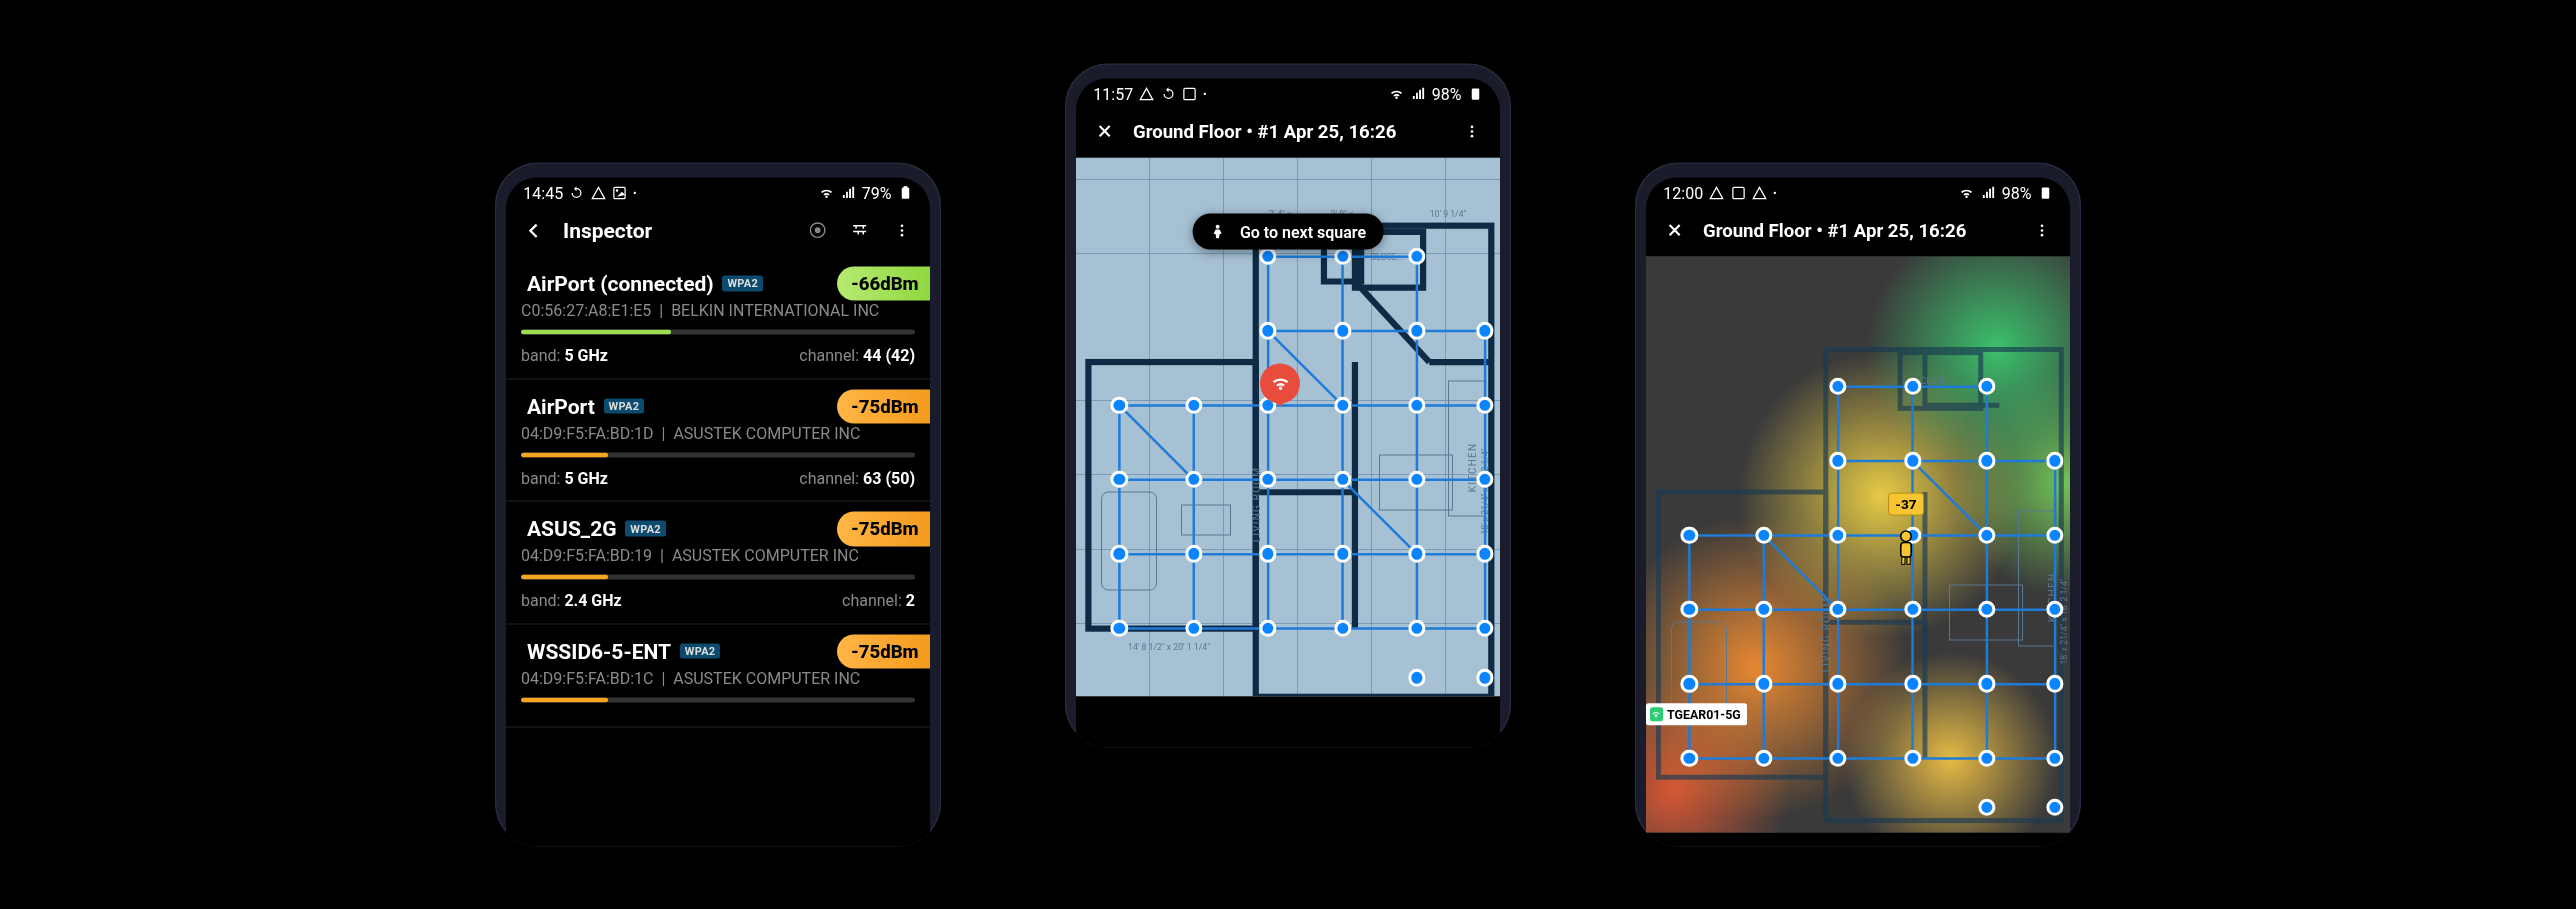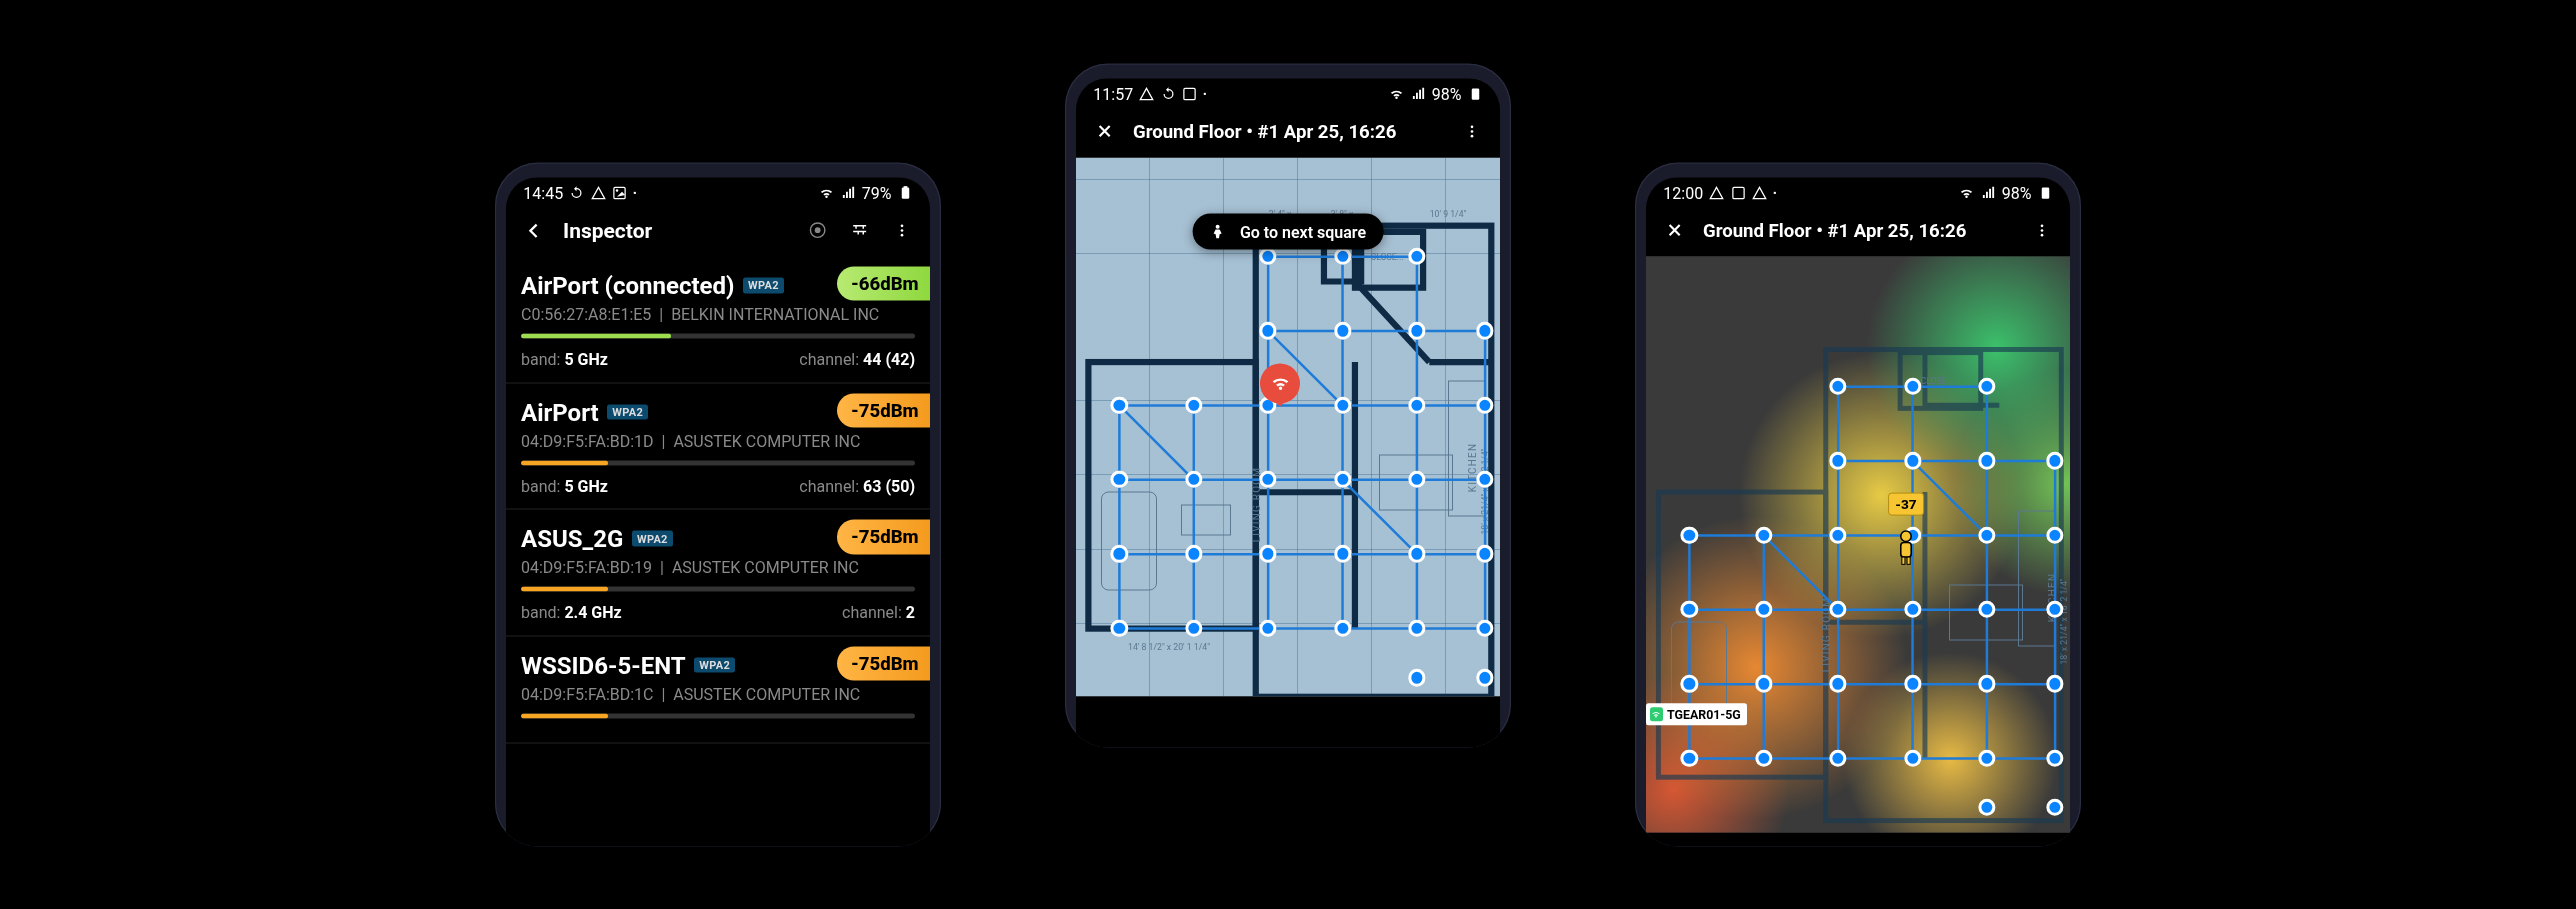--- a/index.html
+++ b/index.html
@@ -81,21 +81,21 @@
     flex:1; text-align:center; padding:11px 0 12.4px; font-size:16px; color:#ccc;
     position:relative;
   }
   .tab.active::after {
     content:""; position:absolute; left:10%; right:10%; bottom:-0.6px; height:1.9px; background:#fff;
   }
   
   .netlist { padding: 0 0 0 0; }
   .netcard { padding: 15px 15px 13.6px; border-bottom:0.6px solid #222; position:relative; }
   .netrow1 { display:flex; align-items:center; gap:8.7px; }
-  .ssid { font-size:24px; font-weight:700; }
+  .ssid { font-size:21px; font-weight:700;margin-left:6px; }
   .sec-badge {
     font-size:11px; font-weight:700; background:#0c4a6e; color:#ddd;
     border-radius:2.5px; padding:1.2px 5px; letter-spacing:0.3px;
   }
   .dbm-pill {
     position:absolute; right:0; top:10px;
     font-size:18.6px; font-weight:800; color:#000;
     padding:6.2px 11px 6.2px 13.6px;
     border-radius:17.3px 0 0 17.3px;
     min-width:93px; text-align:center;

